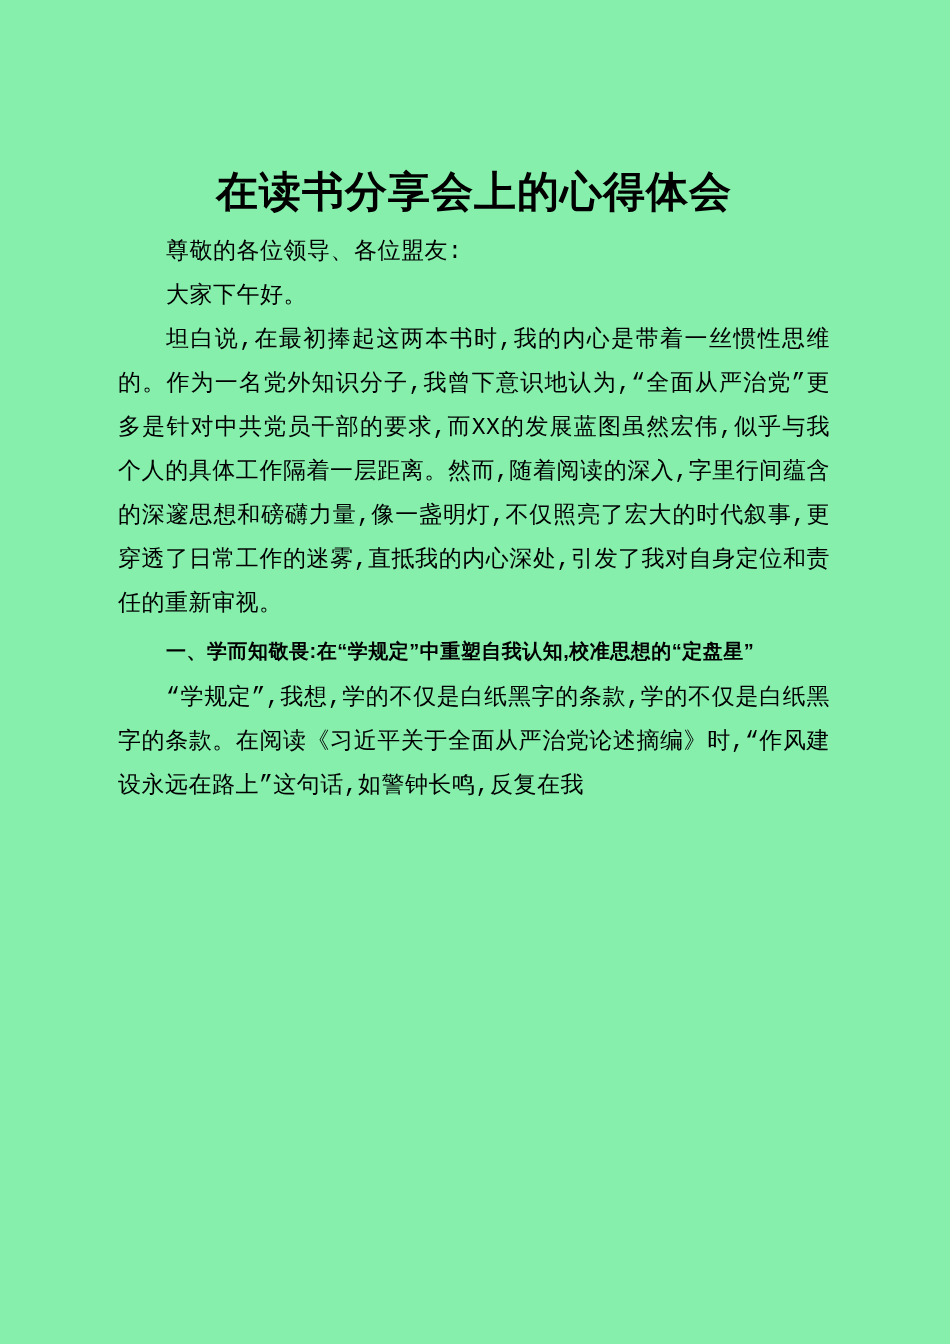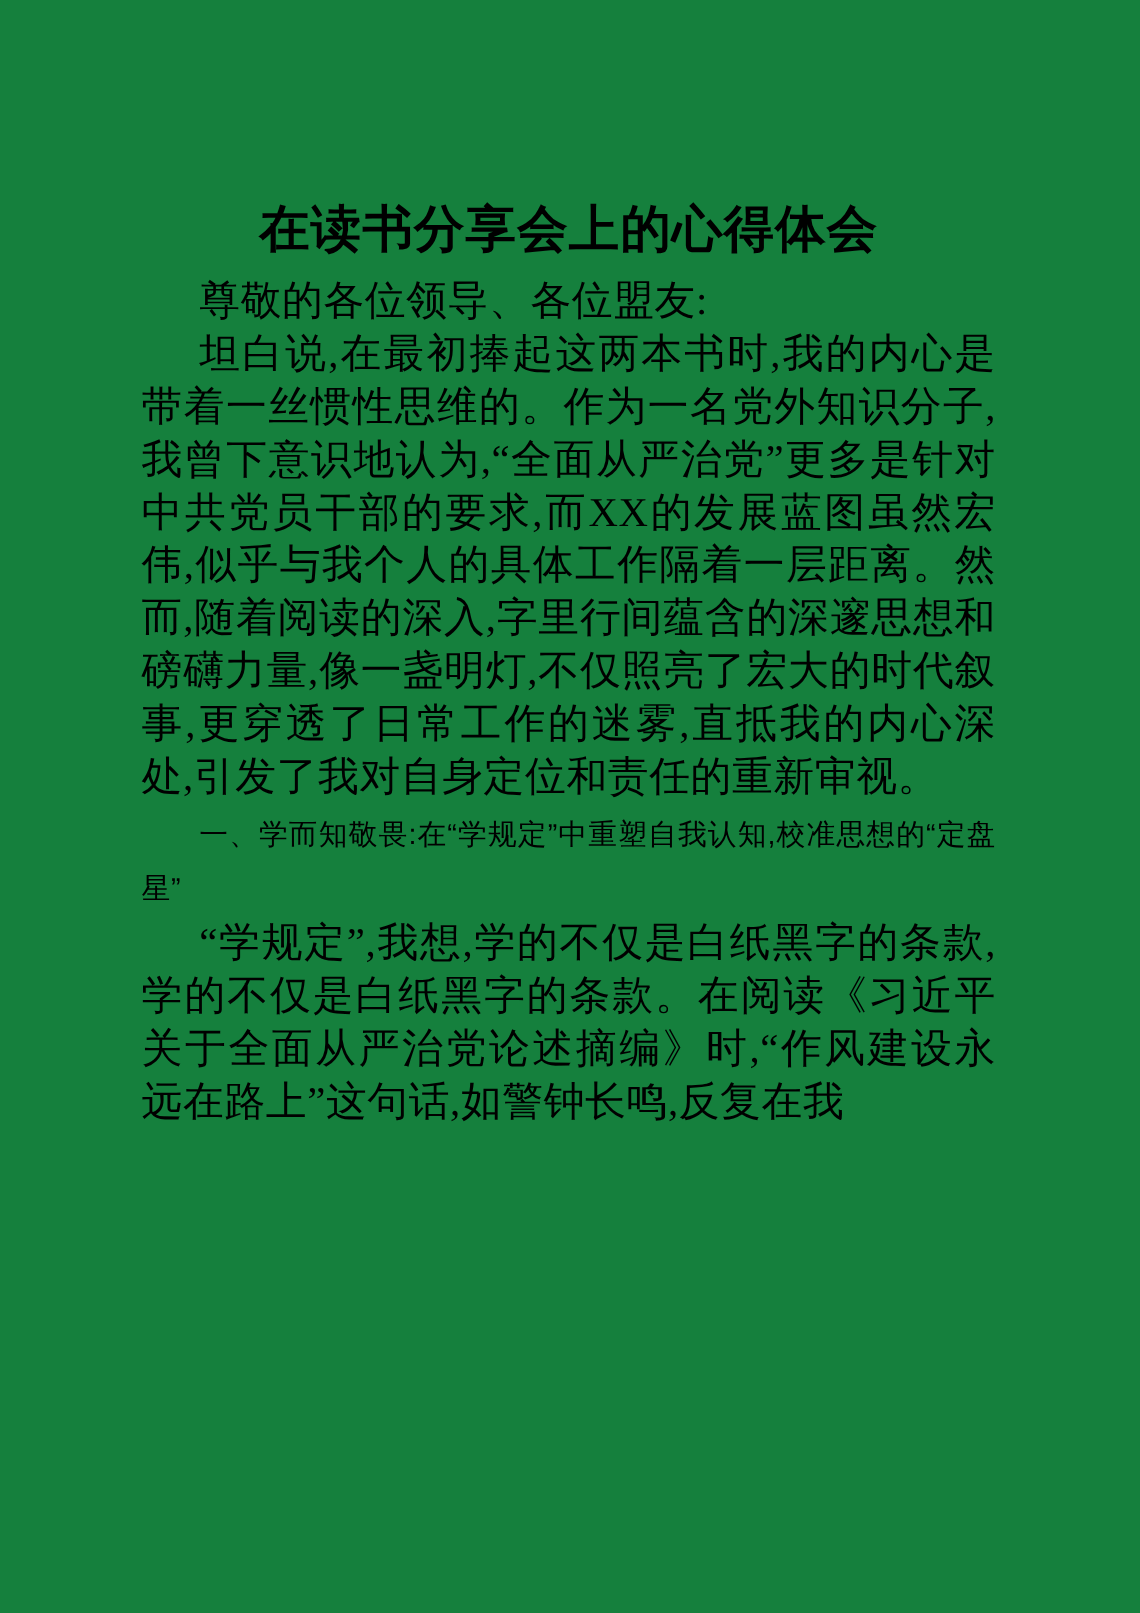--- a/index.html
+++ b/index.html
@@ -4,65 +4,66 @@
 <style>
   html, body {
     margin: 0;
     padding: 0;
     background: #ffffff;
   }
   .page {
     position: relative;
     width: 950px;
     height: 1344px;
-    background: #15803d;
+    background: #86efac;
     color: #000000;
     overflow: hidden;
     box-sizing: border-box;
     padding: 168px 120px 0 118px;
   }
   .doc-title {
     font-family: "Liberation Serif", "DejaVu Serif", serif;
     font-size: 42px;
     line-height: 1.15;
     font-weight: 700;
     text-align: center;
     margin: 0 0 14px 0;
     letter-spacing: 1px;
   }
   .body-text {
-    font-family: Liberation Serif, serif;
-    font-size: 34px;
+    font-family: Liberation Mono, monospace;
+    font-size: 23px;
     line-height: 44px;
     text-align: justify;
     text-justify: inter-ideograph;
     text-indent: 48px;
     margin: 0;
     letter-spacing: 0.5px;
   }
   .section-heading {
     font-family: "Liberation Sans", "DejaVu Sans", sans-serif;
-    font-size: 24px;
+    font-size: 20px;
     line-height: 45px;
-    font-weight: 400;
+    font-weight: 700;
     text-align: justify;
     text-justify: inter-ideograph;
     text-indent: 48px;
     margin: 3px 0 2px 0;
     letter-spacing: 0.5px;
   }
 </style>
 </head>
 <body>
 
 <div class="page">
   <h1 class="doc-title">在读书分享会上的心得体会</h1>
 
   <p class="body-text">尊敬的各位领导、各位盟友:</p>
 
+  <p class="body-text">大家下午好。</p>
 
 
   <p class="body-text">坦白说,在最初捧起这两本书时,我的内心是带着一丝惯性思维的。作为一名党外知识分子,我曾下意识地认为,“全面从严治党”更多是针对中共党员干部的要求,而XX的发展蓝图虽然宏伟,似乎与我个人的具体工作隔着一层距离。然而,随着阅读的深入,字里行间蕴含的深邃思想和磅礴力量,像一盏明灯,不仅照亮了宏大的时代叙事,更穿透了日常工作的迷雾,直抵我的内心深处,引发了我对自身定位和责任的重新审视。</p>
 
   <h2 class="section-heading">一、学而知敬畏:在“学规定”中重塑自我认知,校准思想的“定盘星”</h2>
 
   <p class="body-text">“学规定”,我想,学的不仅是白纸黑字的条款,学的不仅是白纸黑字的条款。在阅读《习近平关于全面从严治党论述摘编》时,“作风建设永远在路上”这句话,如警钟长鸣,反复在我</p>
 </div>
 
 </body></html>

